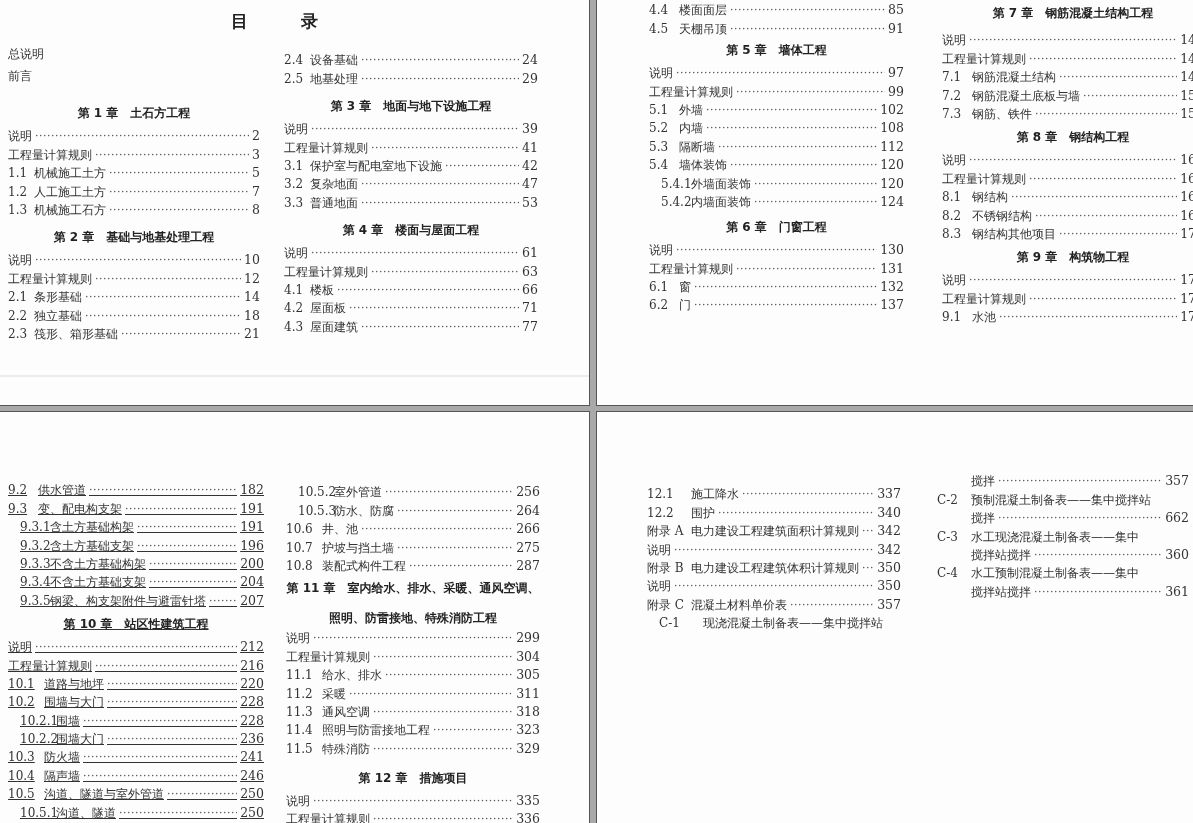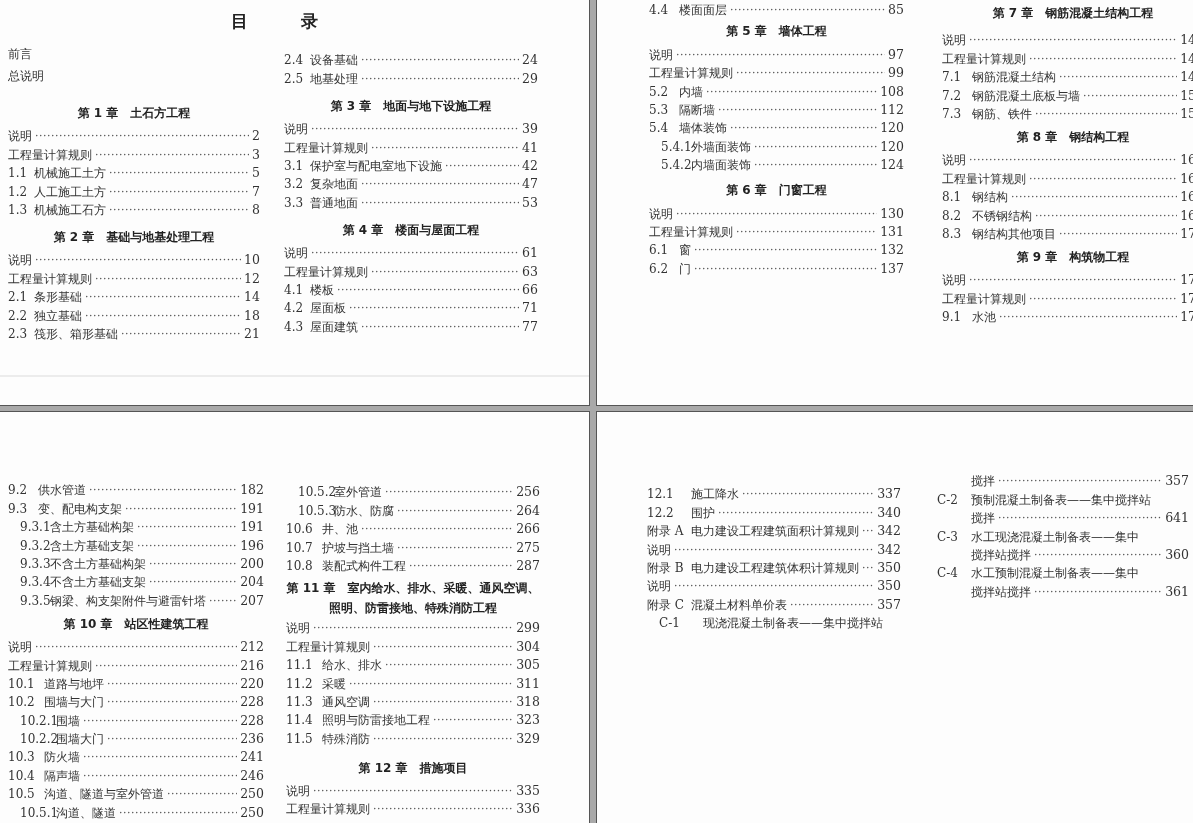--- a/index.html
+++ b/index.html
@@ -27,24 +27,24 @@
 </style>
 </head>
 <body>
 
 <div class="page p1">
   <span class="title" style="left:231px;">目</span>
   <span class="title" style="left:301px;">录</span>
 
   <div class="col" style="left:8px;top:40px;width:252px;">
     <div class="row plain" style="height:22px;">
+        <span class="lbl">总说明</span>
+      </div>
+    <div class="row plain" style="height:22px;">
         <span class="lbl">前言</span>
-      </div>
-    <div class="row plain" style="height:22px;">
-        <span class="lbl">总说明</span>
       </div>
     <div class="ch" style="margin-top:16px;">第 1 章　土石方工程</div>
     <div id="p1ch1">
         <div class="row ind0">
           <span class="lbl">说明</span>
           <span class="dots"></span>
           <span class="pg">2</span>
         </div>
         <div class="row ind0">
           <span class="lbl">工程量计算规则</span>
@@ -186,32 +186,44 @@
 
 <div class="page p2">
   <div class="col" style="left:52px;top:0px;width:255px;">
     <div id="p2ch4c">
         <div class="row ind0">
           <span class="num" style="width: 30px;">4.4</span>
           <span class="lbl">楼面面层</span>
           <span class="dots"></span>
           <span class="pg">85</span>
         </div>
+        <div class="row ind0">
+          <span class="num" style="width: 30px;">4.5</span>
+          <span class="lbl">天棚吊顶</span>
+          <span class="dots"></span>
+          <span class="pg">91</span>
+        </div>
       </div>
     <div class="ch" style="">第 5 章　墙体工程</div>
     <div id="p2ch5">
         <div class="row ind0">
           <span class="lbl">说明</span>
           <span class="dots"></span>
           <span class="pg">97</span>
         </div>
         <div class="row ind0">
           <span class="lbl">工程量计算规则</span>
           <span class="dots"></span>
           <span class="pg">99</span>
+        </div>
+        <div class="row ind0">
+          <span class="num" style="width: 30px;">5.1</span>
+          <span class="lbl">外墙</span>
+          <span class="dots"></span>
+          <span class="pg">102</span>
         </div>
         <div class="row ind0">
           <span class="num" style="width: 30px;">5.2</span>
           <span class="lbl">内墙</span>
           <span class="dots"></span>
           <span class="pg">108</span>
         </div>
         <div class="row ind0">
           <span class="num" style="width: 30px;">5.3</span>
           <span class="lbl">隔断墙</span>
@@ -342,21 +354,21 @@
           <span class="num" style="width: 30px;">9.1</span>
           <span class="lbl">水池</span>
           <span class="dots"></span>
           <span class="pg">178</span>
         </div>
       </div>
   </div>
 </div>
 
 <div class="page p3">
-  <div class="col" style="left:8px;top:68px;width:256px;">
+  <div class="col" style="left:8px;top:68px;width:256px;text-decoration:underline;">
     <div id="p3ch9c">
         <div class="row ind0">
           <span class="num" style="width: 30px;">9.2</span>
           <span class="lbl">供水管道</span>
           <span class="dots"></span>
           <span class="pg">182</span>
         </div>
         <div class="row ind0">
           <span class="num" style="width: 30px;">9.3</span>
           <span class="lbl">变、配电构支架</span>
@@ -483,21 +495,21 @@
           <span class="pg">275</span>
         </div>
         <div class="row ind0">
           <span class="num" style="width: 36px;">10.8</span>
           <span class="lbl">装配式构件工程</span>
           <span class="dots"></span>
           <span class="pg">287</span>
         </div>
       </div>
     <div class="ch" style="height:20px;line-height:20px;margin-top:4px;">第 11 章　室内给水、排水、采暖、通风空调、</div>
-    <div class="ch" style="height:20px;line-height:20px;">照明、防雷接地、特殊消防工程</div>
+    <div class="ch" style="height:20px;line-height:20px;margin-top:10px;">照明、防雷接地、特殊消防工程</div>
     <div id="p3ch11">
         <div class="row ind0">
           <span class="lbl">说明</span>
           <span class="dots"></span>
           <span class="pg">299</span>
         </div>
         <div class="row ind0">
           <span class="lbl">工程量计算规则</span>
           <span class="dots"></span>
           <span class="pg">304</span>
@@ -609,21 +621,21 @@
         </div>
         <div class="row ind0 plain">
           <span class="num" style="width: 34px;">C-2</span>
           <span class="lbl">预制混凝土制备表——集中搅拌站</span>
           <span class="dots"></span>
           <span class="pg"></span>
         </div>
         <div class="row ind0" style="padding-left: 34px;">
           <span class="lbl">搅拌</span>
           <span class="dots"></span>
-          <span class="pg">641</span>
+          <span class="pg">662</span>
         </div>
         <div class="row ind0 plain">
           <span class="num" style="width: 34px;">C-3</span>
           <span class="lbl">水工现浇混凝土制备表——集中</span>
           <span class="dots"></span>
           <span class="pg"></span>
         </div>
         <div class="row ind0" style="padding-left: 34px;">
           <span class="lbl">搅拌站搅拌</span>
           <span class="dots"></span>

